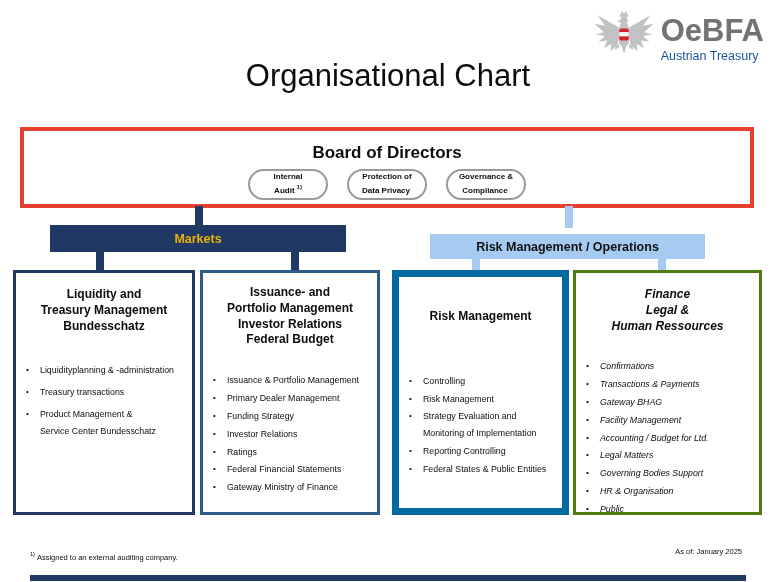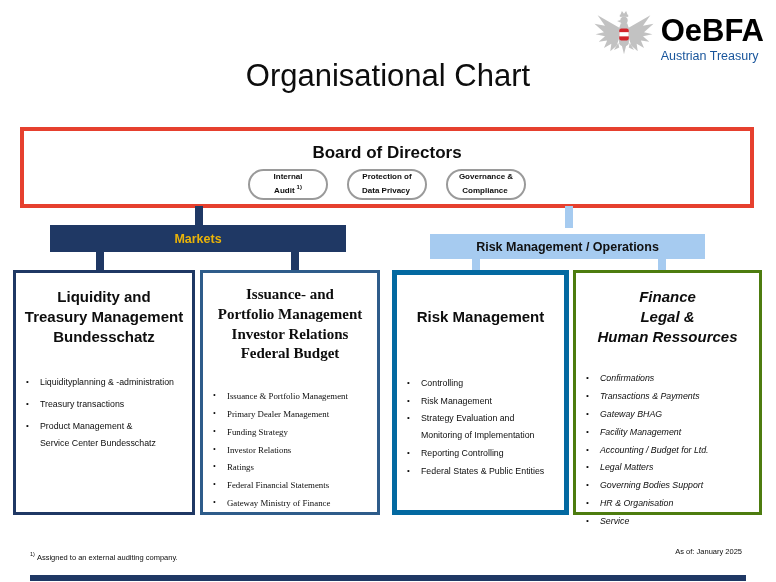--- a/index.html
+++ b/index.html
@@ -6,21 +6,21 @@
   html,body { background:#fff; }
   body {
     width:776px; height:582px; position:relative; overflow:hidden;
     font-family:"Liberation Sans", sans-serif; color:#111;
   }
 
   
   .logo { position:absolute; top:10px; right:12px; display:flex; align-items:center; gap:5px; }
   .logo svg { display:block; }
   .brand-text { display:flex; flex-direction:column; }
-  .brand-name { font-size:31px; font-weight:bold; color:#000000; line-height:1.05; }
+  .brand-name { font-size:31px; font-weight:bold; color:#737373; line-height:1.05; }
   .brand-tagline { font-size:12.5px; color:#17549B; margin-top:1px; }
 
   
   .page-title { position:absolute; top:58px; left:0; width:100%; text-align:center;
     font-size:31px; font-weight:400; color:#0d0d0d; }
 
   
   .board { position:absolute; left:20px; top:127px; width:734px; height:81px;
     border:4px solid #E6402E; background:#fff; }
   .board-title { text-align:center; font-size:17px; font-weight:bold; margin-top:12px; color:#0d0d0d; }
@@ -44,24 +44,24 @@
 
   
   .bar { position:absolute; display:flex; align-items:center; justify-content:center;
     font-weight:bold; font-size:12.5px; }
   .bar-markets { left:50px; top:225px; width:296px; height:27px; background:#1F3864; color:#eab308; }
   .bar-risk { left:430px; top:234px; width:275px; height:25px; background:#A6CBF0; color:#111; }
 
   
   .dept { position:absolute; top:270px; height:245px; background:#fff; }
   .d0 { left:13px;  width:182px; border:3px solid #1F3864; }
-  .d1 { left:200px; width:180px; border:3px solid #2E5C8A;font-family:Liberation Serif, serif; }
-  .d2 { left:392px; width:177px; border:5px solid #0369a1; }
+  .d1 { left:200px; width:180px; border:3px solid #2E5C8A; }
+  .d2 { left:392px; width:177px; border:7px solid #0369a1; }
   .d3 { left:573px; width:189px; border:3px solid #4d7c0f;font-style:italic; }
-  .dept-title { font-weight:bold; font-size:15px; line-height:1.32; text-align:center;
+  .dept-title { font-weight:bold; font-size:12px; line-height:1.32; text-align:center;
     white-space:pre-line; color:#0d0d0d; }
   .d0 .dept-title { margin-top:14px; }
   .d1 .dept-title { margin-top:12px; }
   .d2 .dept-title { margin-top:32px; }
   .d3 .dept-title { margin-top:14px; }
   .dept ul { list-style:none; padding:0 3px 0 10px; }
   .d0 ul { margin-top:28px; }
   .d1 ul { margin-top:24px; }
   .d2 ul { margin-top:48px; }
   .d3 ul { margin-top:24px; }
@@ -249,21 +249,21 @@
         <li>
           <span class="blt">•</span>
           <span class="blt-text">Governing Bodies Support</span>
         </li>
         <li>
           <span class="blt">•</span>
           <span class="blt-text">HR &amp; Organisation</span>
         </li>
         <li>
           <span class="blt">•</span>
-          <span class="blt-text">Service</span>
+          <span class="blt-text">Public</span>
         </li>
       </ul>
   </section>
 
   <div class="footnote"><sup>1)</sup><span>Assigned to an external auditing company.</span></div>
   <div class="as-of">As of: January 2025</div>
   <div class="footer-bar"></div>
 
 </div>
 

